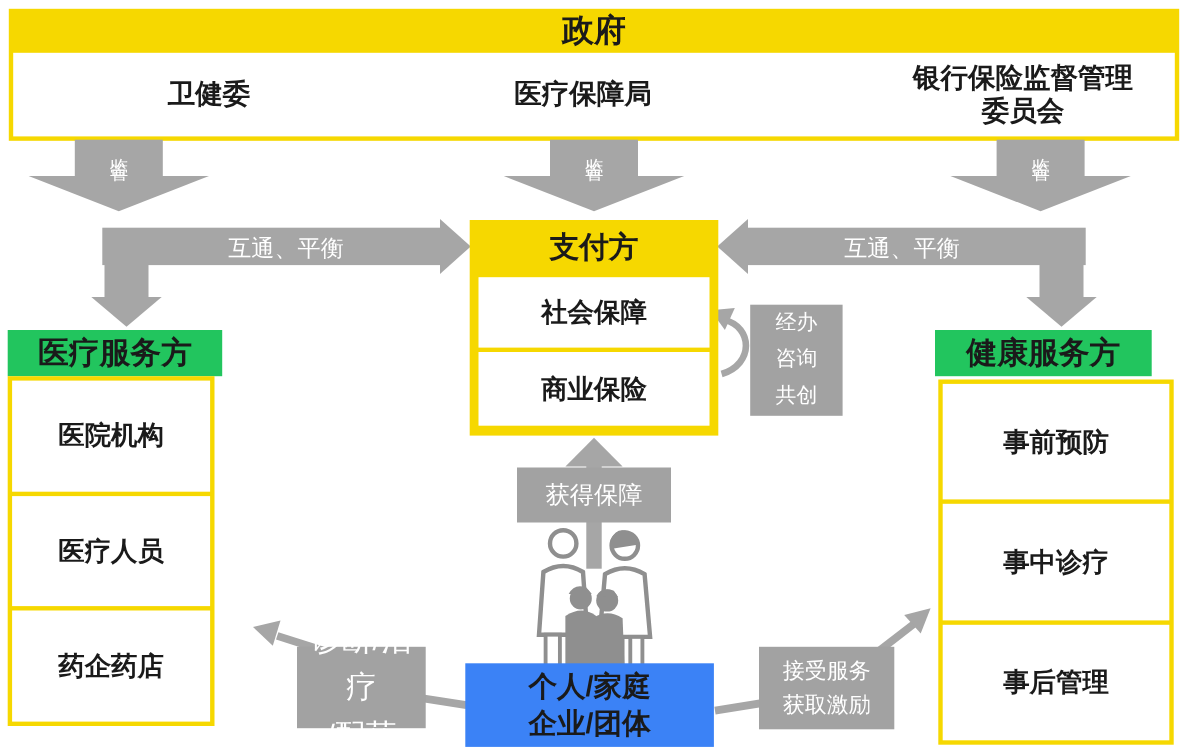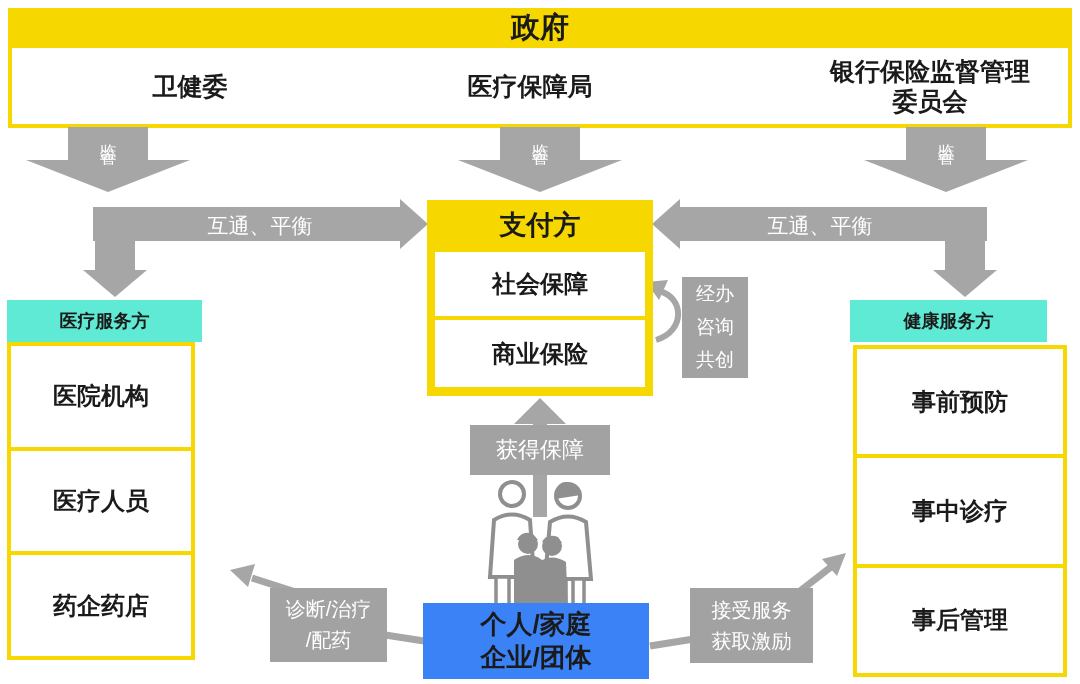--- a/index.html
+++ b/index.html
@@ -47,47 +47,47 @@
   #interop-r { left:700px; top:212px; width:240px; text-align:center; color:#fff; font-size:21px; z-index:2; }
 
   
   #payer { left:427px; top:200px; width:226px; height:196px; background:#f6d800; z-index:2; }
   #payer-title { left:0; top:0; width:100%; height:50px; font-size:27px; font-weight:700; }
   .payer-item { left:8px; width:210px; background:#ffffff; font-size:24px; font-weight:700; }
   #payer-item-0 { top:52px;  height:64px; }
   #payer-item-1 { top:120px; height:67px; }
 
   
-  #ops-box { left:682px; top:277px; width:66px; height:101px; background:#a2a2a2; z-index:2;
+  #ops-box { left:682px; top:277px; width:84px; height:101px; background:#a2a2a2; z-index:2;
              color:#fff; font-size:19px; line-height:1.72; flex-direction:column; }
 
   
   #up-head { left:514px; top:398px; border-left:26px solid transparent; border-right:26px solid transparent;
              border-bottom:26px solid #a6a6a6; z-index:1; }
   #up-stem { left:533px; top:422px; width:14px; height:95px; background:#a6a6a6; z-index:1; }
   #obtain-box { left:470px; top:425px; width:140px; height:50px; background:#a2a2a2; z-index:2;
                 color:#fff; font-size:22px; }
 
   
-  .col-header { height:42px; background:#5eead4; font-size:18px; font-weight:700; z-index:2;font-family:Liberation Mono, monospace; }
+  .col-header { height:42px; background:#22c55e; font-size:28px; font-weight:700; z-index:2;font-family:Liberation Mono, monospace; }
   .col-body { background:#f6d800; padding:4px; display:flex; flex-direction:column; gap:4px; z-index:2; }
   .col-item { background:#ffffff; flex:1; display:flex; align-items:center; justify-content:center;
               font-size:24px; font-weight:700; }
   #medical-header { left:7px; top:300px; width:195px; }
   #medical-body   { left:7px; top:342px; width:188px; height:318px; }
   #health-header  { left:850px; top:300px; width:197px; }
   #health-body    { left:853px; top:345px; width:214px; height:332px; }
 
   
   #individual-box { left:423px; top:603px; width:226px; height:76px; background:#3b82f6; z-index:2;
                     flex-direction:column; font-size:26px; font-weight:700; line-height:1.28; }
 
   
   #diagnosis-box { left:270px; top:588px; width:117px; height:74px; background:#a2a2a2; z-index:2;
-                   color:#fff; font-size:20px; line-height:1.55; flex-direction:column; }
+                   color:#fff; font-size:28px; line-height:1.55; flex-direction:column; }
   #service-box { left:690px; top:588px; width:123px; height:75px; background:#a2a2a2; z-index:2;
                  color:#fff; font-size:20px; line-height:1.55; flex-direction:column; }
 
   
   #connector-layer { left:0; top:0; width:1080px; height:684px; z-index:1; pointer-events:none; }
   #family-svg { left:476px; top:478px; width:128px; height:136px; z-index:2; }
   #watermark { left:998px; top:596px; width:80px; height:80px; z-index:0; }
   #watermark-text { left:1030px; top:642px; color:#dcdcdc; font-size:16px; z-index:0; }
 </style>
 </head>

